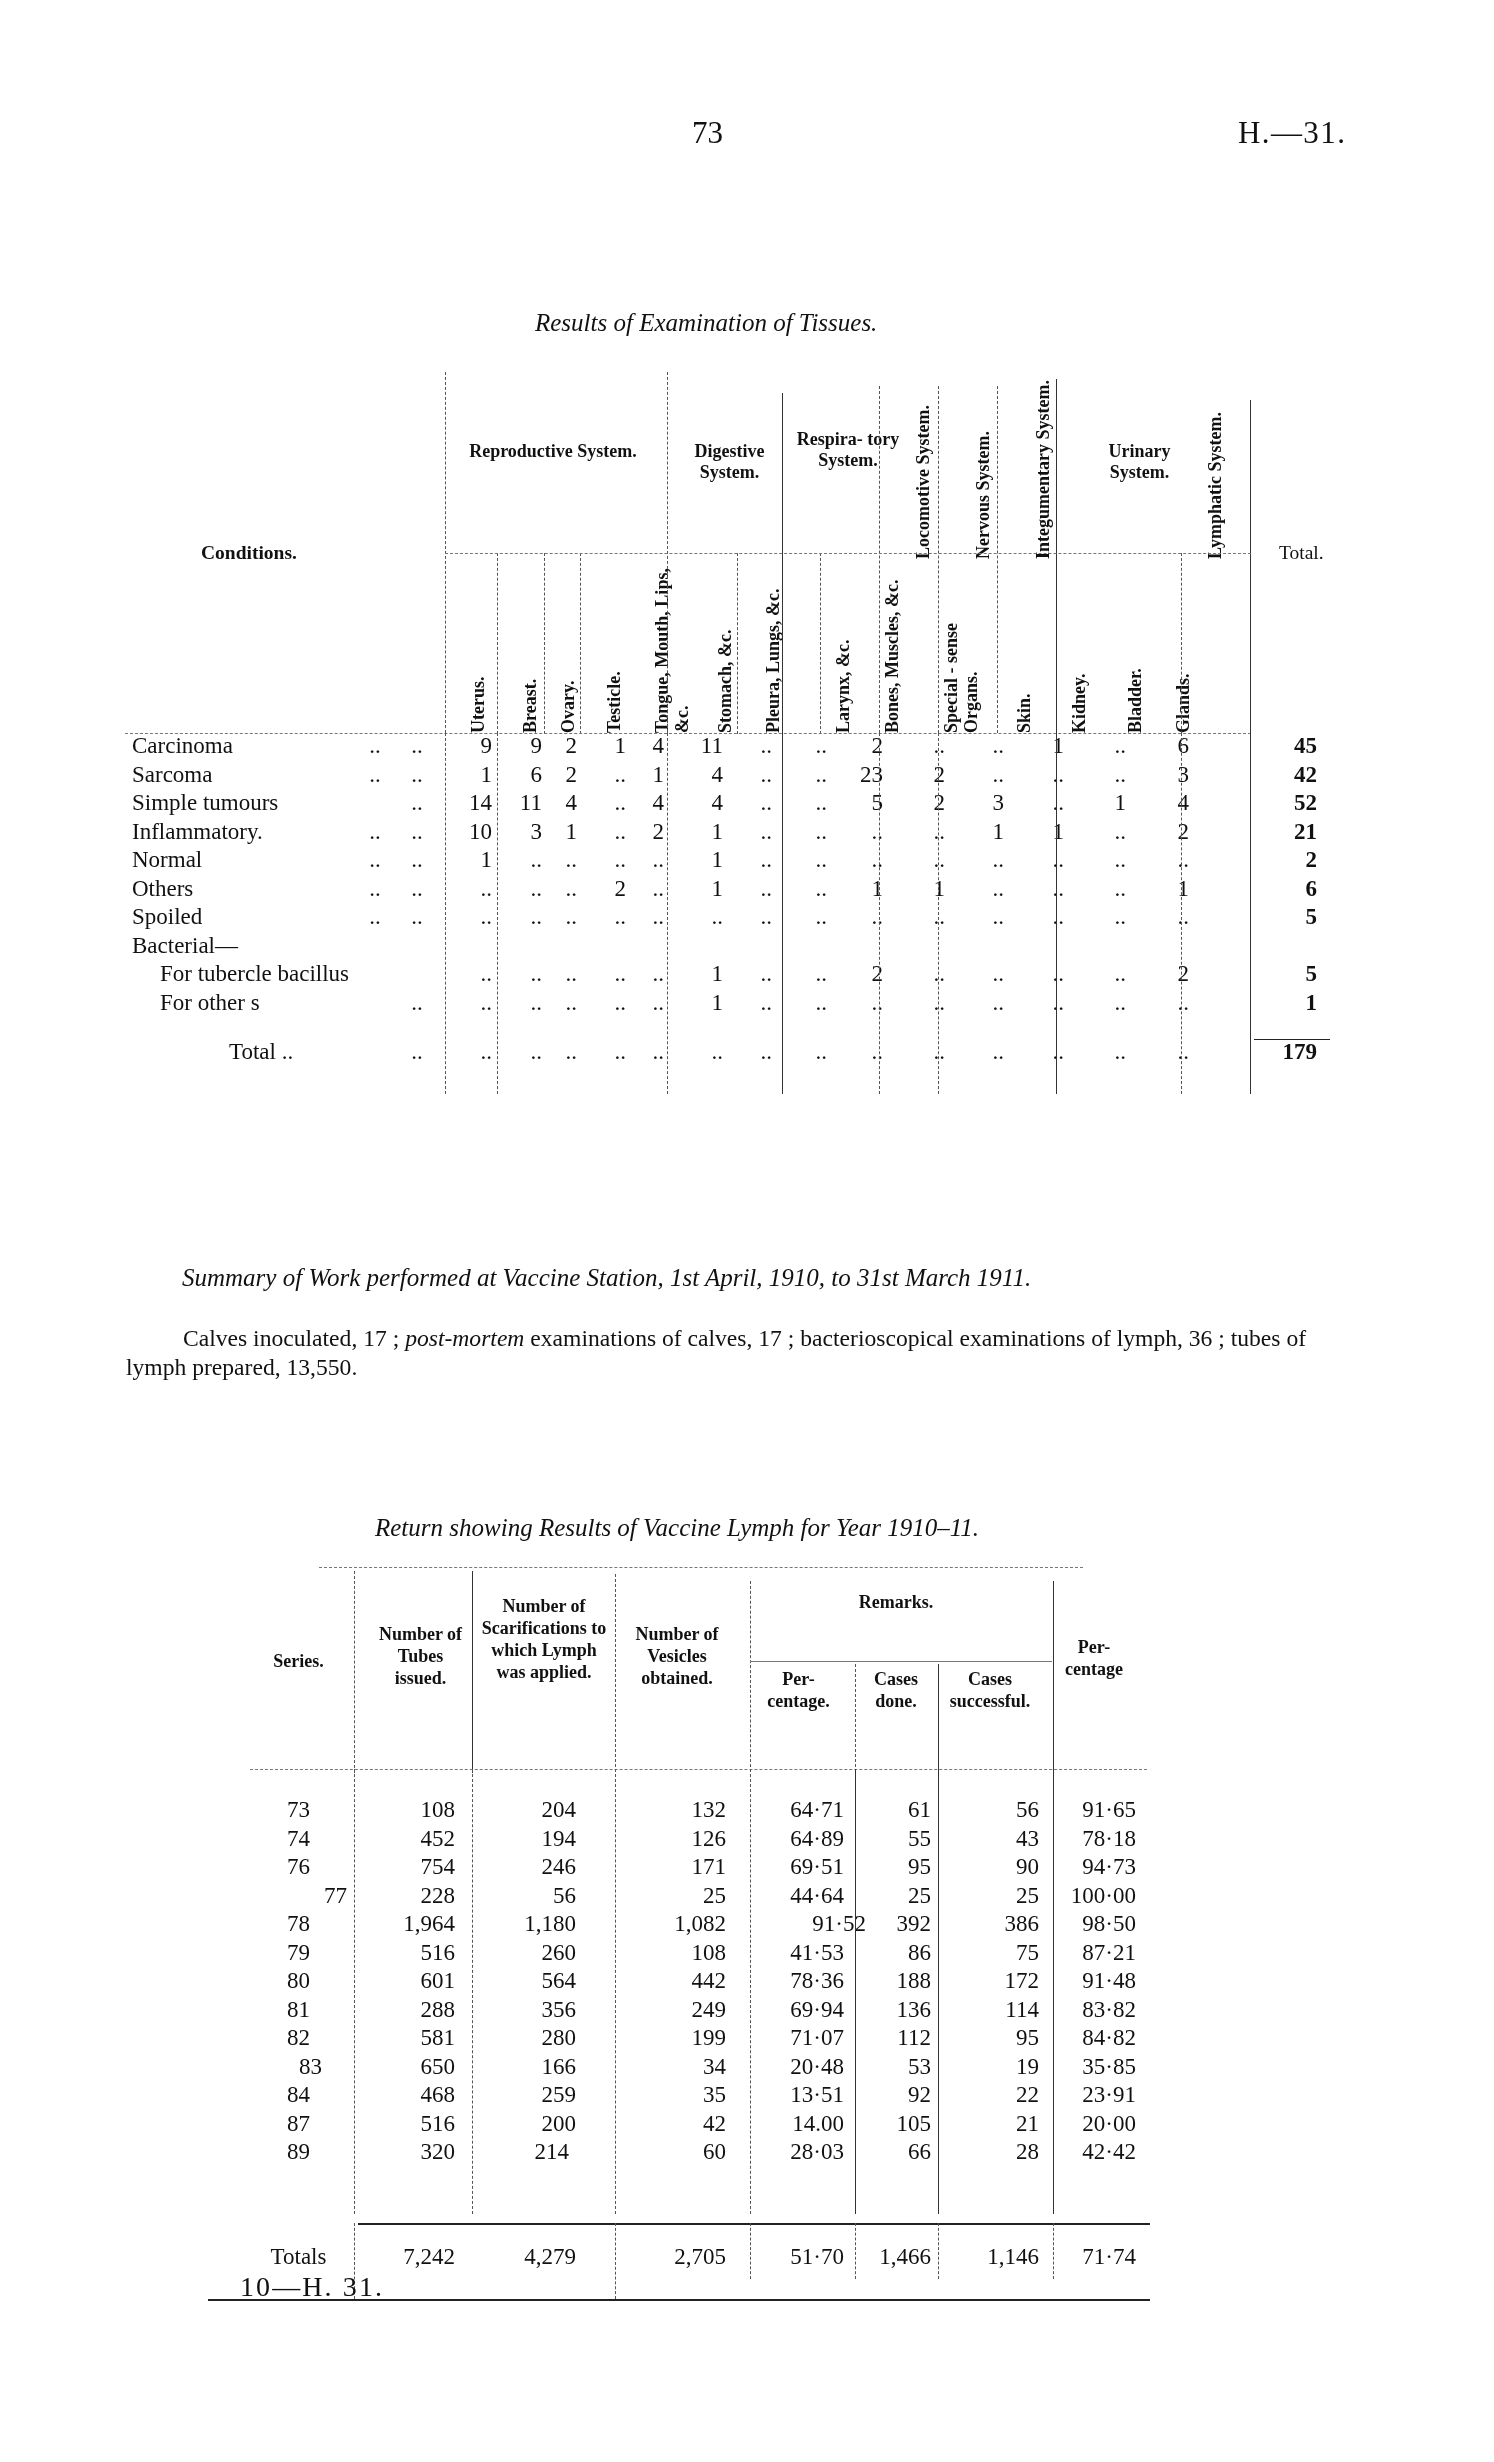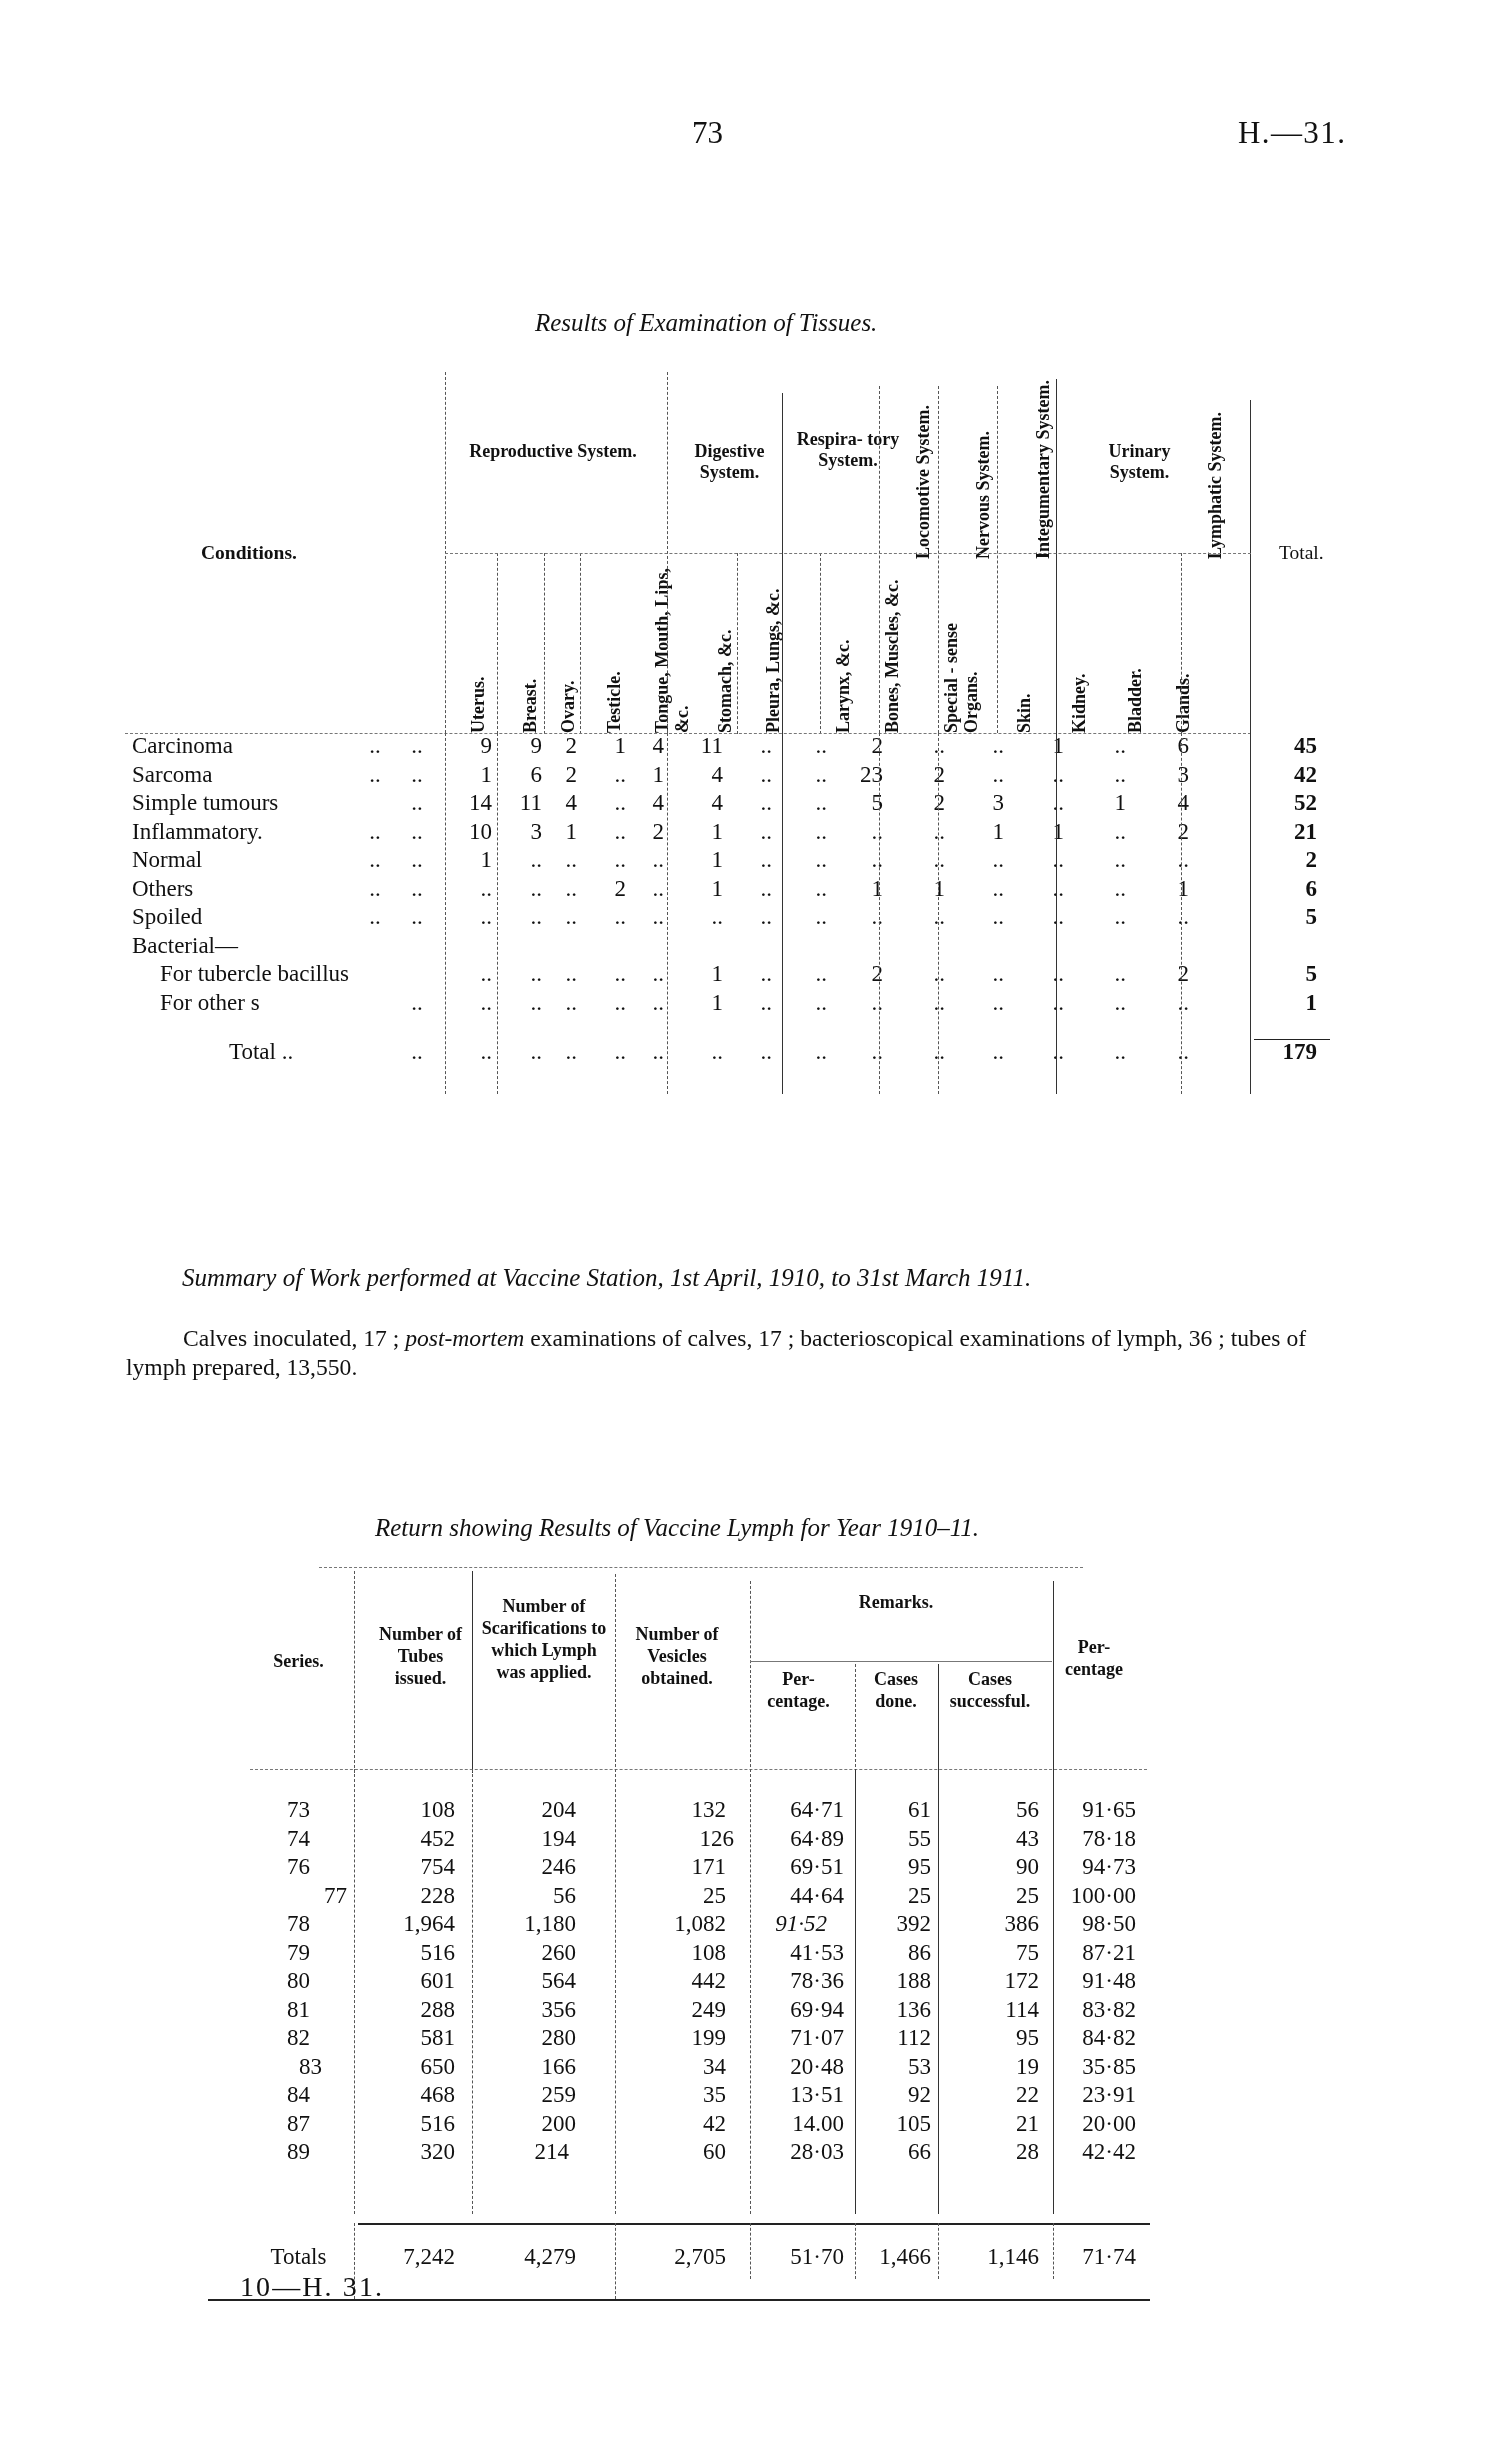--- a/index.html
+++ b/index.html
@@ -380,21 +380,21 @@
         <span class="vc" style="left: 389px; width: 87px;">132</span>
         <span class="vc" style="left: 514px; width: 80px;">64·71</span>
         <span class="vc" style="left: 612px; width: 69px;">61</span>
         <span class="vc" style="left: 695px; width: 94px;">56</span>
         <span class="vc" style="left: 810px; width: 76px;">91·65</span>
       </div>
       <div class="v-row">
         <span class="vc" style="left: 0px; width: 97px; text-align: center;">74</span>
         <span class="vc" style="left: 118px; width: 87px;">452</span>
         <span class="vc" style="left: 236px; width: 90px;">194</span>
-        <span class="vc" style="left: 397px; width: 87px;">126</span>
+        <span class="vc" style="left: 389px; width: 87px;">126</span>
         <span class="vc" style="left: 514px; width: 80px;">64·89</span>
         <span class="vc" style="left: 612px; width: 69px;">55</span>
         <span class="vc" style="left: 695px; width: 94px;">43</span>
         <span class="vc" style="left: 810px; width: 76px;">78·18</span>
       </div>
       <div class="v-row">
         <span class="vc" style="left: 0px; width: 97px; text-align: center;">76</span>
         <span class="vc" style="left: 118px; width: 87px;">754</span>
         <span class="vc" style="left: 236px; width: 90px;">246</span>
         <span class="vc" style="left: 389px; width: 87px;">171</span>
@@ -411,21 +411,21 @@
         <span class="vc" style="left: 514px; width: 80px;">44·64</span>
         <span class="vc" style="left: 612px; width: 69px;">25</span>
         <span class="vc" style="left: 695px; width: 94px;">25</span>
         <span class="vc" style="left: 810px; width: 76px;">100·00</span>
       </div>
       <div class="v-row">
         <span class="vc" style="left: 0px; width: 97px; text-align: center;">78</span>
         <span class="vc" style="left: 118px; width: 87px;">1,964</span>
         <span class="vc" style="left: 236px; width: 90px;">1,180</span>
         <span class="vc" style="left: 389px; width: 87px;">1,082</span>
-        <span class="vc" style="left: 497px; width: 80px; font-style: italic;">91·52</span>
+        <span class="vc" style="left: 536px; width: 80px;">91·52</span>
         <span class="vc" style="left: 612px; width: 69px;">392</span>
         <span class="vc" style="left: 695px; width: 94px;">386</span>
         <span class="vc" style="left: 810px; width: 76px;">98·50</span>
       </div>
       <div class="v-row">
         <span class="vc" style="left: 0px; width: 97px; text-align: center;">79</span>
         <span class="vc" style="left: 118px; width: 87px;">516</span>
         <span class="vc" style="left: 236px; width: 90px;">260</span>
         <span class="vc" style="left: 389px; width: 87px;">108</span>
         <span class="vc" style="left: 514px; width: 80px;">41·53</span>

